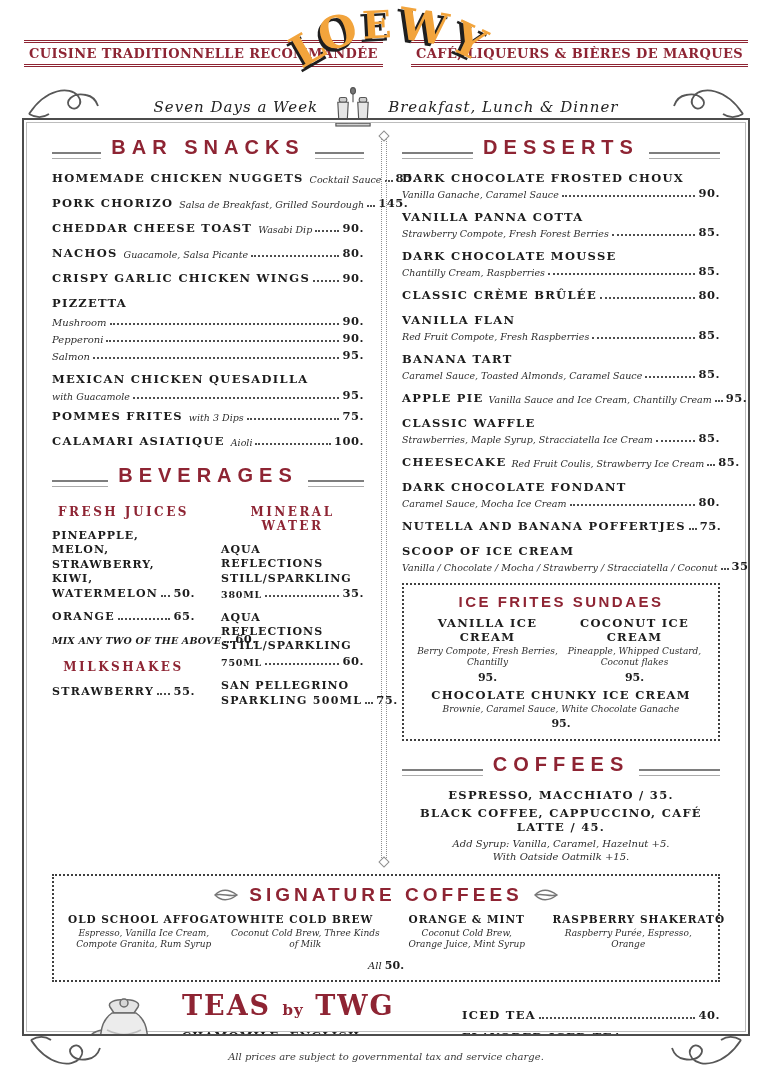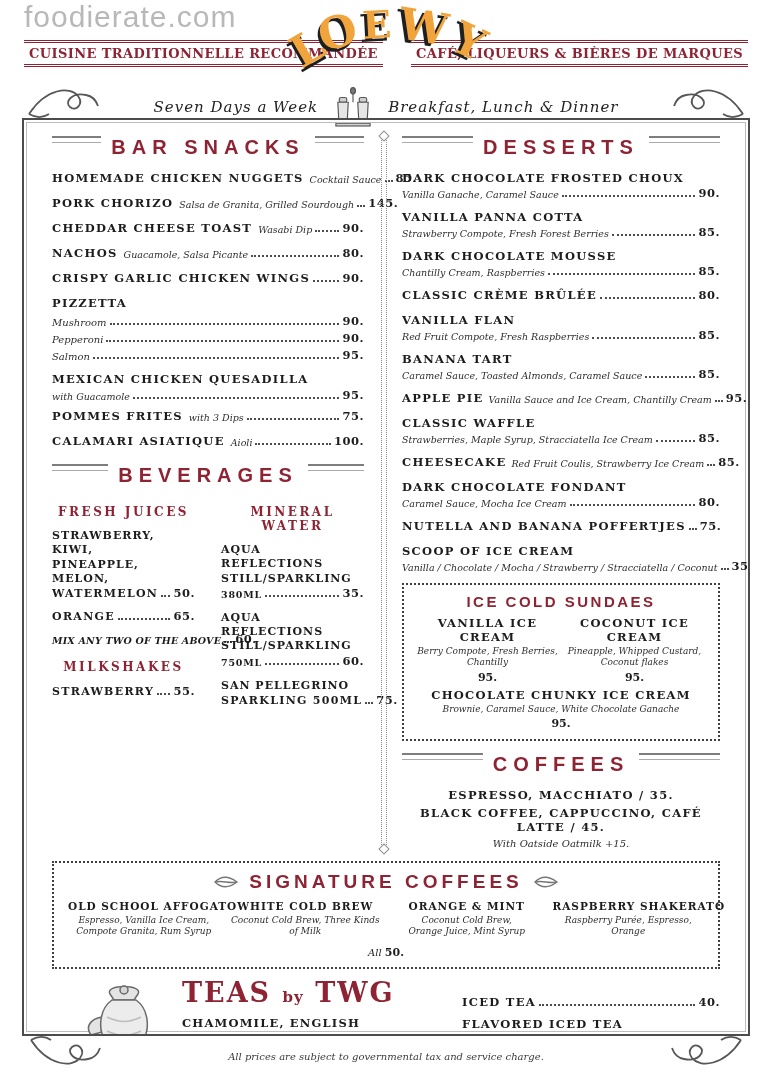--- a/index.html
+++ b/index.html
@@ -30,21 +30,21 @@
   .frame { position:absolute; left:22px; right:22px; top:118px; height:918px; border:2px solid #4c4c4c; box-shadow: inset 0 0 0 2px #ffffff, inset 0 0 0 3px #bdbdbd; box-sizing:border-box; padding:10px 28px 0 28px; overflow:hidden; }
 
   .cols { display:flex; }
   .col-left { width:312px; }
   .col-right { flex:1; min-width:0; }
   .divider { width:4px; border-left:1px dotted #8f8f8f; border-right:1px dotted #8f8f8f; margin:6px 15px 0 17px; position:relative; }
   .divider::before, .divider::after { content:""; position:absolute; left:-2px; width:6px; height:6px; border:1px solid #8f8f8f; background:#fff; transform:rotate(45deg); }
   .divider::before { top:-4px; } .divider::after { bottom:-2px; }
 
   
-  .sect { display:flex; align-items:flex-start; gap:10px; margin:6px 0 12px; }
+  .sect { display:flex; align-items:flex-end; gap:10px; margin:6px 0 12px; }
   .sect .rule { flex:1; height:4px; border-top:2px solid #7e7e7e; border-bottom:1px solid #ababab; }
   .sect .txt { font-family:"Liberation Sans",sans-serif; font-weight:bold; font-size:20px; letter-spacing:6px; color:#8e2433; white-space:nowrap; }
 
   
   .mi { display:flex; align-items:flex-end; margin-bottom:11px;text-align:center; }
   .mi2 { margin-bottom:4px; }
   .nm { font-weight:bold; font-size:11.5px; letter-spacing:1.3px; white-space:nowrap; }
   .ds { font-style:italic; font-size:9.5px; color:#2d2d2d; margin-left:6px; white-space:nowrap; }
   .dots { flex:1; min-width:8px; margin:0 3px 3px 3px; border-bottom:2px dotted #4d4d4d; }
   .pr { font-weight:bold; font-size:11.5px; letter-spacing:.5px; white-space:nowrap; }
@@ -116,21 +116,20 @@
   .tearight .mi { margin-bottom:8px; }
 
   
   .finenote { position:absolute; bottom:18px; left:0; right:0; text-align:center; font-style:italic; font-size:10px; color:#3a3a3a; }
 </style>
 </head>
 <body>
 
 <div class="page">
 
-  <div class="watermark">foodierate.com</div>
   <div class="banner left">CUISINE TRADITIONNELLE RECOMMANDÉE</div>
   <div class="banner right">CAFÉ, LIQUEURS &amp; BIÈRES DE MARQUES</div>
   <div class="logo"><span class="lg0">L</span><span class="lg1">O</span><span class="lg2">E</span><span class="lg3">W</span><span class="lg4">Y</span></div>
 
   <svg class="flourish fl-left" width="74" height="36" viewBox="0 0 74 36" fill="none" stroke="#575757" stroke-width="1.8">
       <path d="M3 30 C20 4 44 2 52 12 C58 20 50 28 44 23 C38 18 46 8 60 11 C66 12 70 16 72 22"></path>
       <path d="M3 30 C10 34 17 34 23 30"></path>
     </svg>
   <svg class="flourish fl-right" width="74" height="36" viewBox="0 0 74 36" fill="none" stroke="#575757" stroke-width="1.8">
       <path d="M3 30 C20 4 44 2 52 12 C58 20 50 28 44 23 C38 18 46 8 60 11 C66 12 70 16 72 22"></path>
@@ -165,21 +164,21 @@
         </div>
 
         <div class="mi">
             <span class="nm">HOMEMADE CHICKEN NUGGETS</span>
             <span class="ds">Cocktail Sauce</span>
             <span class="dots"></span>
             <span class="pr">85.</span>
           </div>
         <div class="mi">
             <span class="nm">PORK CHORIZO</span>
-            <span class="ds">Salsa de Granita, Grilled Sourdough</span>
+            <span class="ds">Salsa de Breakfast, Grilled Sourdough</span>
             <span class="dots"></span>
             <span class="pr">145.</span>
           </div>
         <div class="mi">
             <span class="nm">CHEDDAR CHEESE TOAST</span>
             <span class="ds">Wasabi Dip</span>
             <span class="dots"></span>
             <span class="pr">90.</span>
           </div>
         <div class="mi">
@@ -238,22 +237,22 @@
         <div class="bev">
           <div class="sect">
             <div class="rule"></div>
             <div class="txt">BEVERAGES</div>
             <div class="rule"></div>
           </div>
           <div class="bevgrid">
             <div class="bcol">
               <div class="shead">FRESH JUICES</div>
               <div class="bitem">
+                <div class="bln">PINEAPPLE, MELON,</div>
                 <div class="bln">STRAWBERRY, KIWI,</div>
-                <div class="bln">PINEAPPLE, MELON,</div>
                 <div class="blast">
                     <span class="nm">WATERMELON</span>
                     <span class="dots"></span>
                     <span class="pr">50.</span>
                   </div>
               </div>
               <div class="bitem">
                 <div class="blast">
                     <span class="nm">ORANGE</span>
                     <span class="dots"></span>
@@ -399,21 +398,21 @@
         <div class="d2">
             <div class="nm">SCOOP OF ICE CREAM</div>
             <div class="l2">
               <span class="ds">Vanilla / Chocolate / Mocha / Strawberry / Stracciatella / Coconut</span>
               <span class="dots"></span>
               <span class="pr">35.</span>
             </div>
           </div>
 
         <div class="dotbox sundae">
-          <div class="boxtitle">ICE COLD SUNDAES</div>
+          <div class="boxtitle">ICE FRITES SUNDAES</div>
           <div class="sungrid">
             <div class="suncell">
               <div class="sn">VANILLA ICE CREAM</div>
               <div class="sd"><span>Berry Compote, Fresh Berries,</span><br><span>Chantilly</span></div>
               <div class="sp">95.</div>
             </div>
             <div class="suncell">
               <div class="sn">COCONUT ICE CREAM</div>
               <div class="sd"><span>Pineapple, Whipped Custard,</span><br><span>Coconut flakes</span></div>
               <div class="sp">95.</div>
@@ -428,20 +427,21 @@
 
         <div style="margin-top:12px;">
           <div class="sect">
             <div class="rule"></div>
             <div class="txt">COFFEES</div>
             <div class="rule"></div>
           </div>
           <div class="coffee-lines">
             <div class="cl">ESPRESSO, MACCHIATO / 35.</div>
             <div class="cl">BLACK COFFEE, CAPPUCCINO, CAFÉ LATTE / 45.</div>
+            <div class="cn">Add Syrup: Vanilla, Caramel, Hazelnut +5.</div>
             <div class="cn">With Oatside Oatmilk +15.</div>
           </div>
         </div>
       </div>
     </div>
 
     <div class="dotbox sig">
       <div class="sig-title">
         <svg width="26" height="14" viewBox="0 0 26 14" stroke="#777777" fill="none" stroke-width="1.4">
             <path d="M2 7 C8 1 16 1 24 7 C16 13 8 13 2 7 Z"></path>

